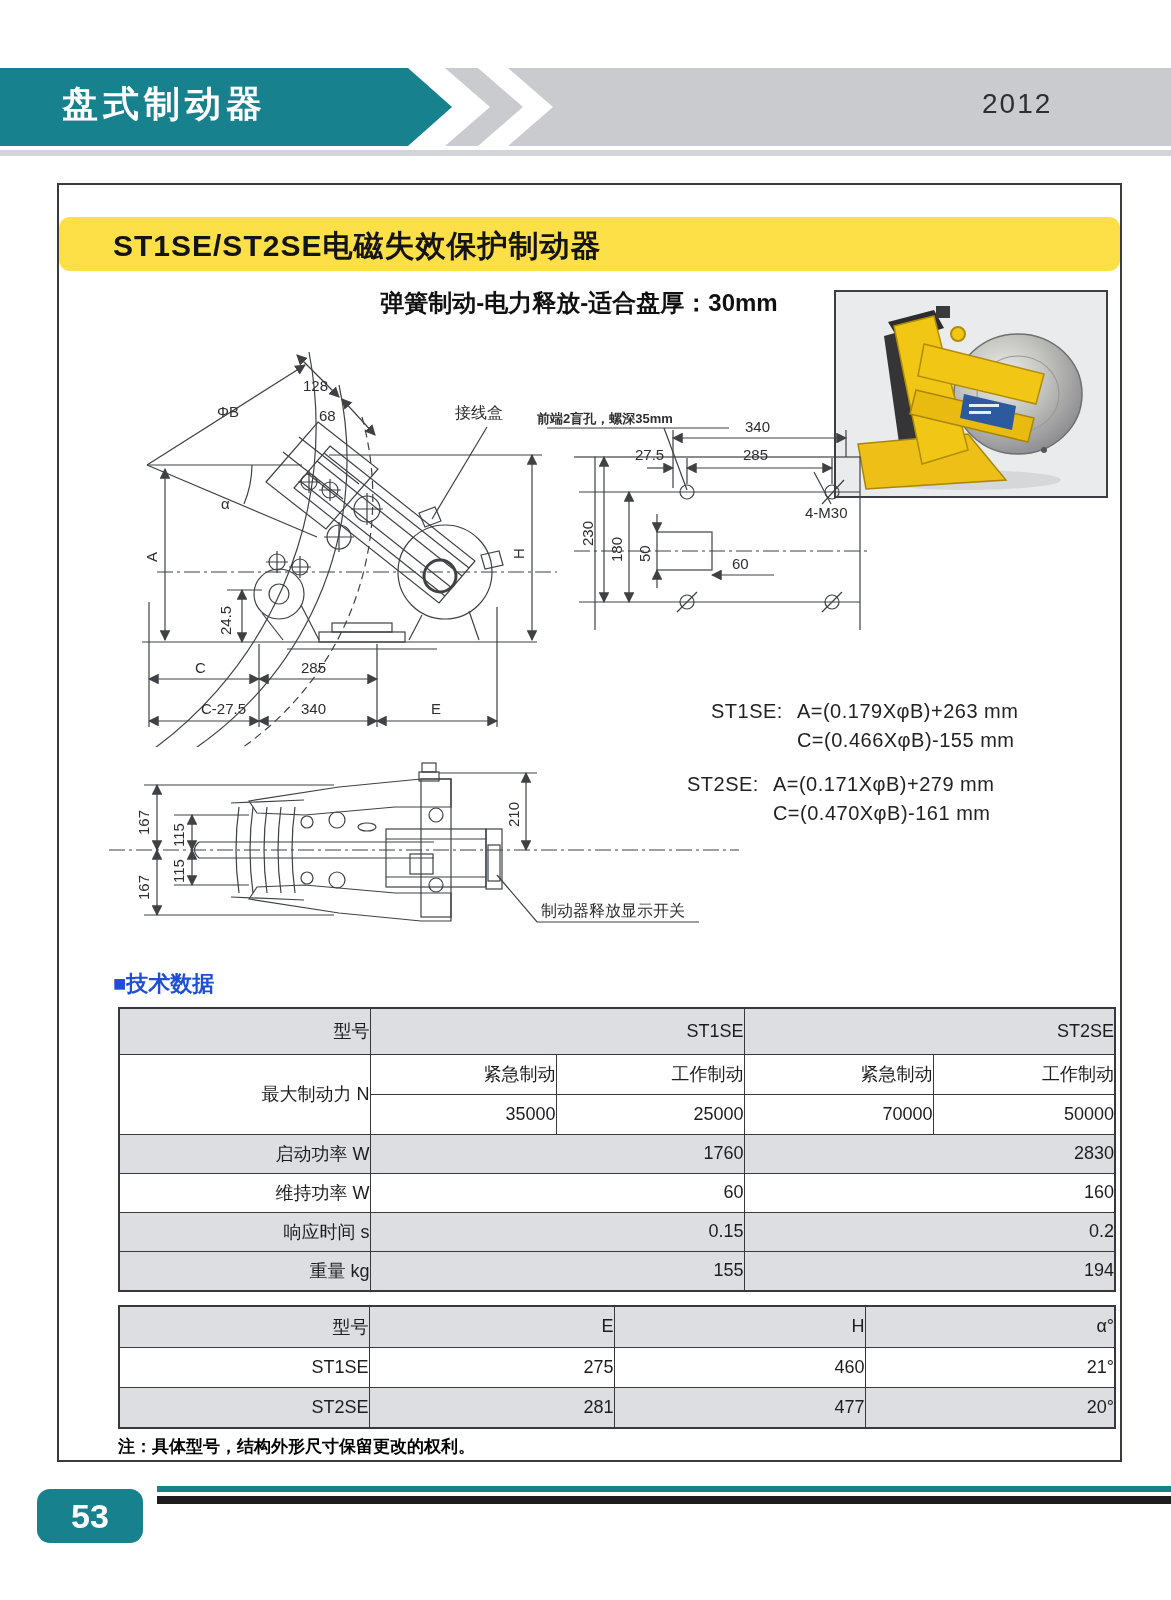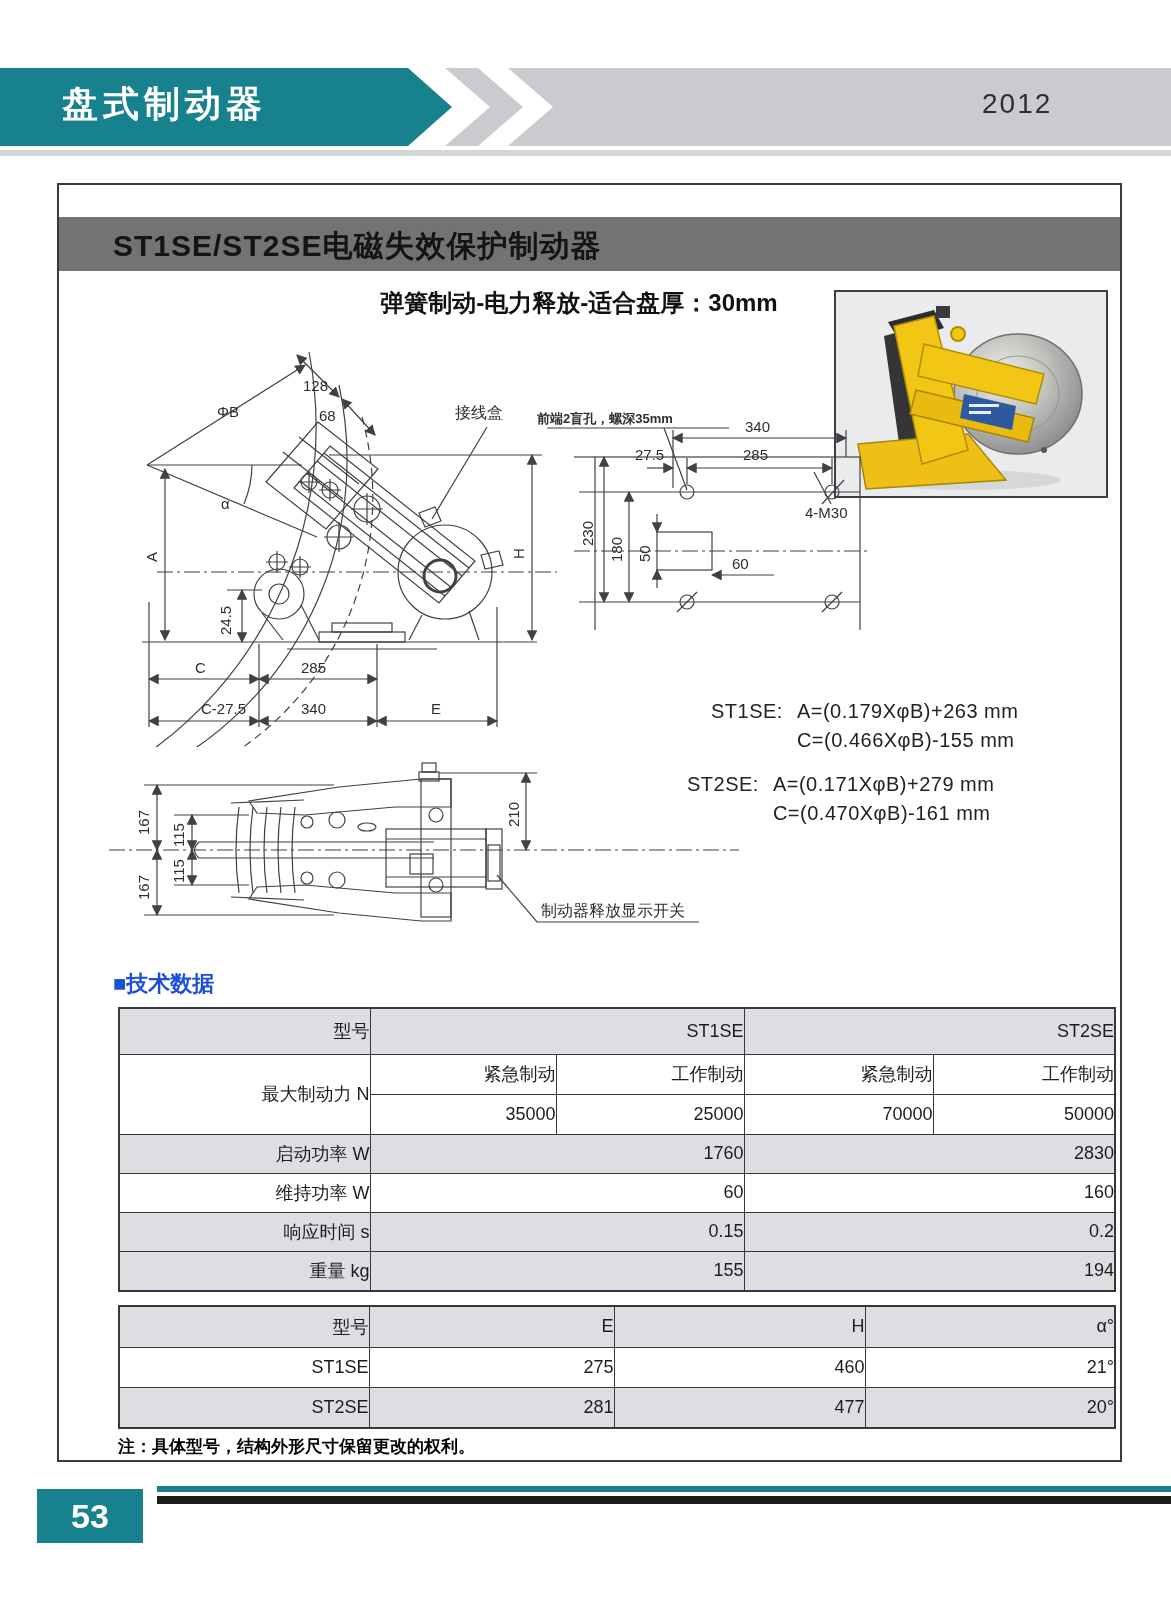--- a/index.html
+++ b/index.html
@@ -7,21 +7,21 @@
         font-family:"Liberation Sans","DejaVu Sans",sans-serif;color:#1c1c1c;}
 
   
   .banner-svg{position:absolute;left:0;top:68px;}
   .banner-title{position:absolute;left:62px;top:80px;font-size:36px;font-weight:bold;color:#ffffff;letter-spacing:5px;}
   .banner-year{position:absolute;left:982px;top:88px;font-size:28px;color:#2e2e30;letter-spacing:2px;}
   .banner-underline{position:absolute;left:0;top:150px;width:1171px;height:6px;background:#d3d4d6;}
 
   
   .box{position:absolute;left:57px;top:183px;width:1061px;height:1275px;border:2px solid #3b3b3f;background:#fff;}
-  .titlebar{position:absolute;left:0;top:32px;width:100%;height:54px;background:#737373;}
+  .titlebar{position:absolute;left:0;top:32px;width:100%;height:54px;background:#fde047;border-radius:11px;}
   .titlebar span{position:absolute;left:54px;top:9px;font-size:30px;font-weight:bold;color:#141414;letter-spacing:1px;}
   .subtitle{position:absolute;left:240px;top:102px;width:560px;text-align:center;font-size:24px;font-weight:bold;color:#111;}
 
   
   .photo{position:absolute;left:775px;top:105px;width:270px;height:204px;border:2px solid #3d3d44;background:#eaebed;}
 
   
   .dwrap{position:absolute;}
   .dwrap svg{position:absolute;left:0;top:0;}
   .dlabel{position:absolute;font-size:15px;color:#2e2e32;white-space:nowrap;}
@@ -37,21 +37,21 @@
 
   
   .section-title{position:absolute;left:54px;top:784px;font-size:22px;font-weight:bold;color:#1d4ed8;}
   table.t{position:absolute;border-collapse:collapse;table-layout:fixed;border:2.5px solid #38383c;}
   table.t td{border:1.5px solid #38383c;text-align:right;vertical-align:middle;font-size:18px;color:#1d1d1f;padding:0;}
   tr.g td{background:#dcdee1;}
   .note{position:absolute;left:59px;top:1250px;font-size:17px;font-weight:bold;color:#000000;}
 
   
   .pagebox{position:absolute;left:37px;top:1489px;width:106px;height:54px;background:#17818e;
-           display:flex;align-items:center;justify-content:center;}
+           display:flex;align-items:center;justify-content:center;border-radius:13px;}
   .pagebox span{color:#fff;font-size:34px;font-weight:bold;}
   .fline1{position:absolute;left:157px;top:1486px;width:1014px;height:6px;background:#17818e;}
   .fline2{position:absolute;left:157px;top:1496px;width:1014px;height:8px;background:#1d1d20;}
 </style>
 </head>
 <body>
 
 <div class="page">
 
   <svg class="banner-svg" width="1171" height="78" viewBox="0 0 1171 78">

